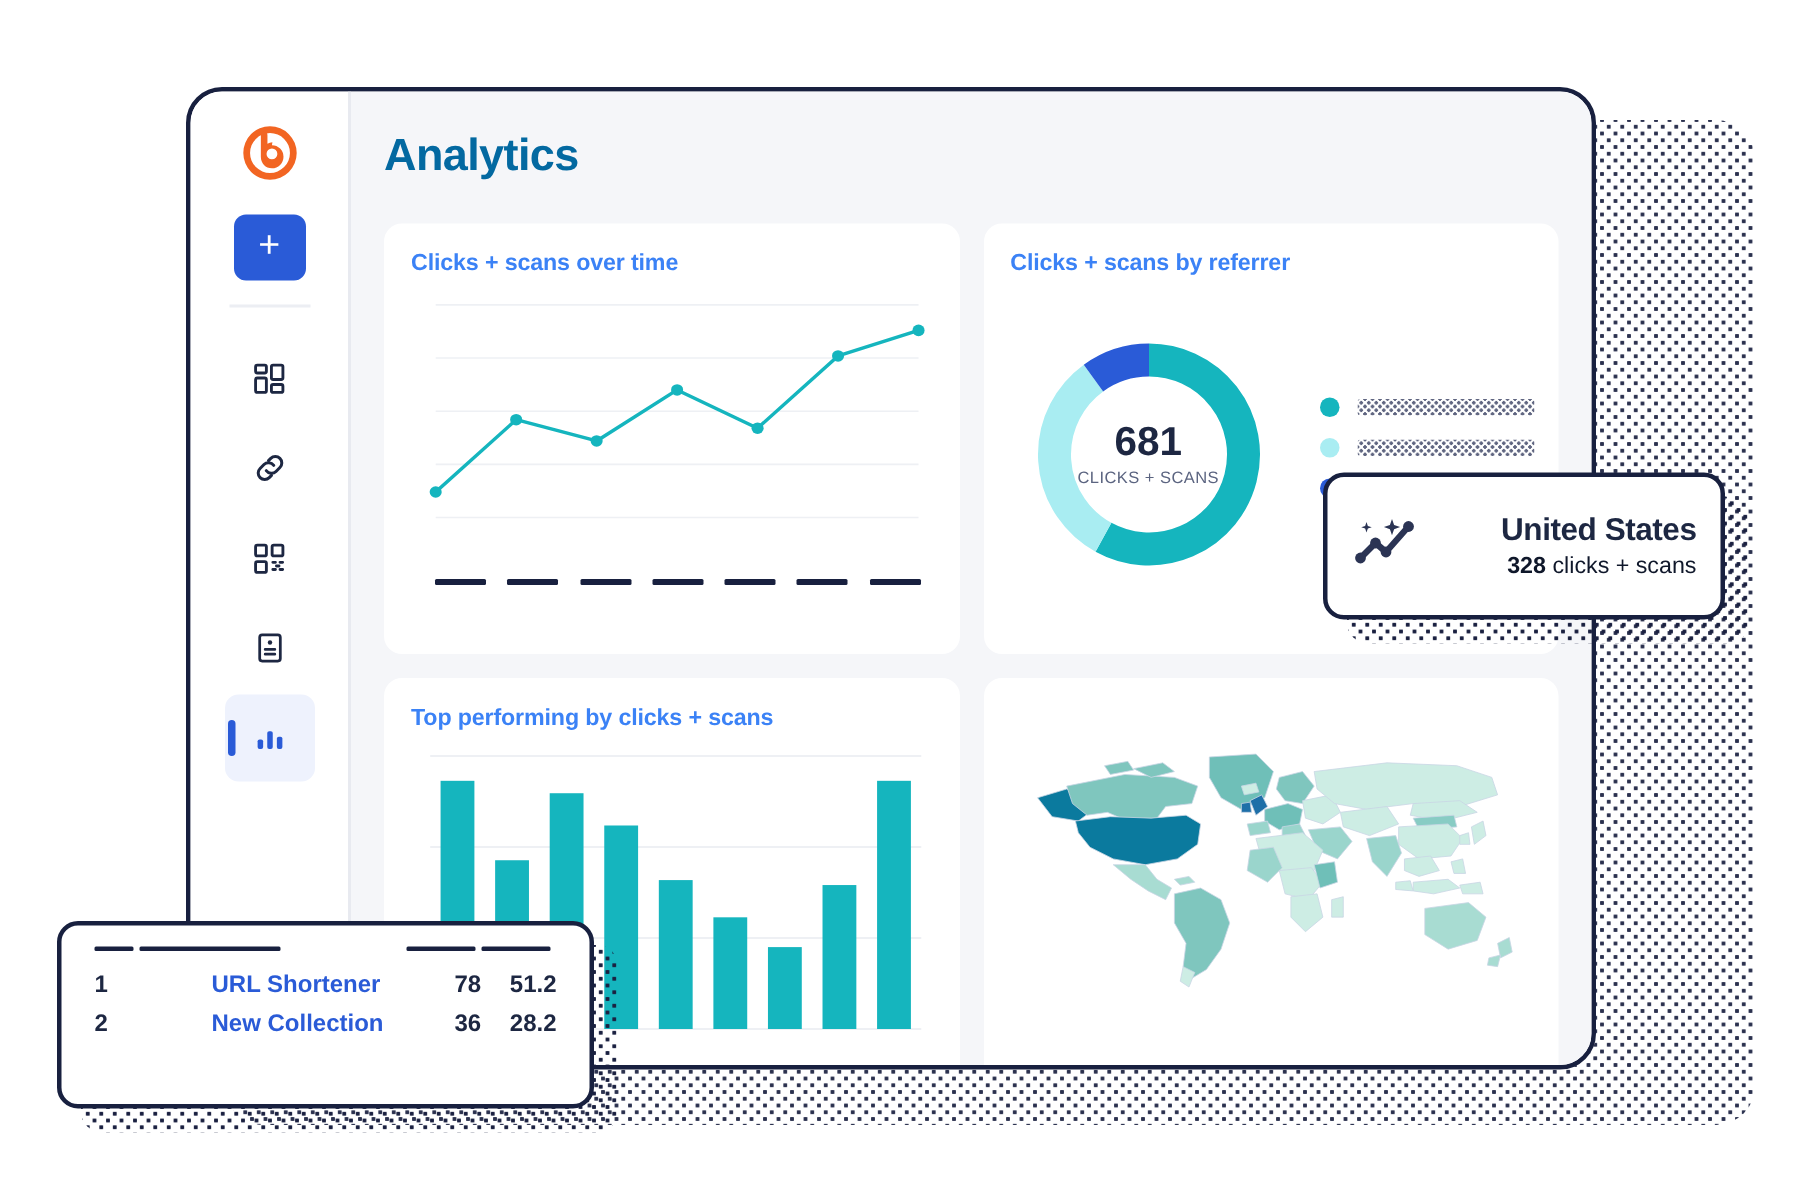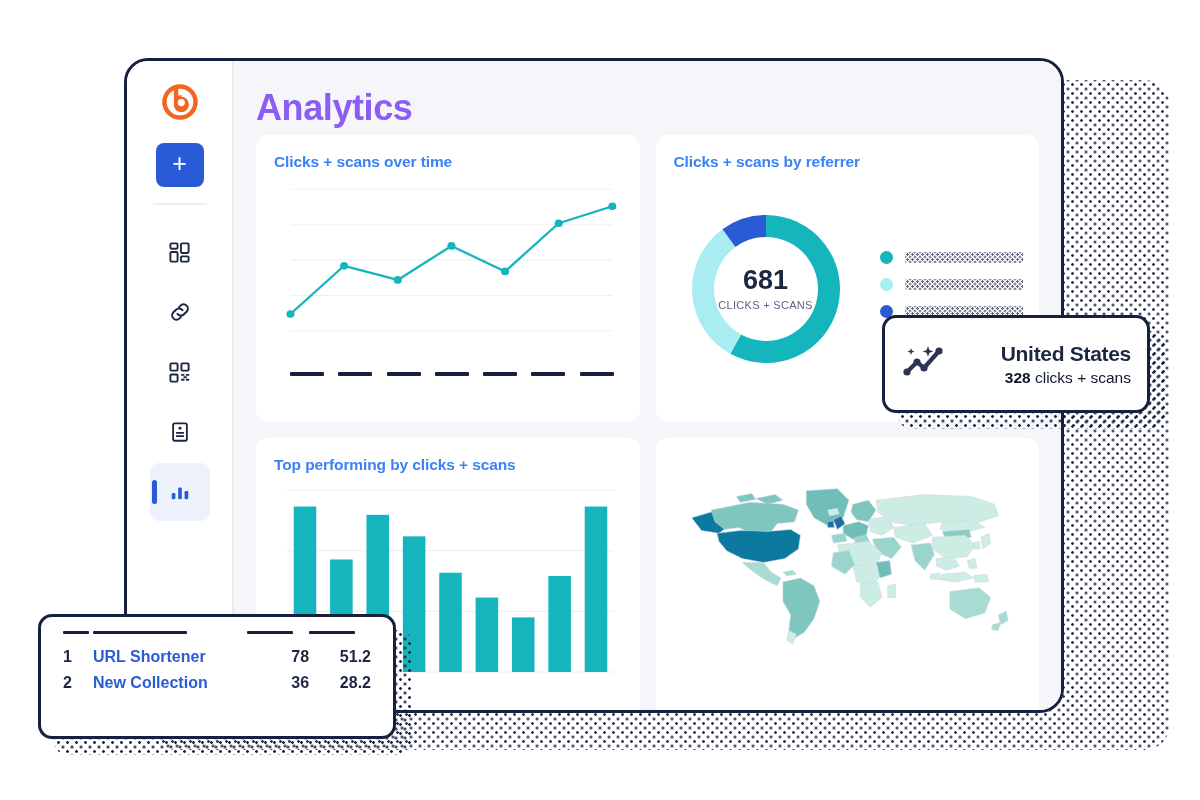--- a/index.html
+++ b/index.html
@@ -96,25 +96,25 @@
   .nav-item svg { display: block; }
 
   
   .content {
     flex: 1;
     background: #f5f6f9;
     padding: 26px 22px 0 22px;
     overflow: hidden;
   }
   .page-title {
-    font-size: 36px;
+    font-size: 30px;
     font-weight: 700;
-    color: #8b5cf6;
+    color: #0369a1;
     letter-spacing: -0.4px;
-    margin-bottom: 6px;
+    margin-bottom: 28px;
   }
   .grid {
     display: grid;
     grid-template-columns: 1fr 1fr;
     gap: 16px;
   }
   .card {
     background: #ffffff;
     border-radius: 12px;
     padding: 18px 18px 12px 18px;
@@ -258,21 +258,21 @@
   .th-redact.w2 { width: 94px; }
   .th-redact.w3 { width: 46px; }
   .th-redact.w4 { width: 46px; }
   table.rank-table td {
     font-size: 16px; font-weight: 700; color: #1d2742;
     padding: 4px 0; white-space: nowrap;
   }
   td.col-rank { width: 30px; }
   td.col-name { }
   td.col-name a {
-    color: #2A5BD7; text-decoration: none; cursor: pointer;
+    color: #2A5BD7; text-decoration: none; cursor: pointer; margin-left: 48px;
   }
   td.col-num { text-align: right; padding-left: 16px; }
 </style>
 </head>
 <body>
 
 <div class="stage">
 
   <div class="dot-shadow"></div>
   <div class="dot-mask"></div>

